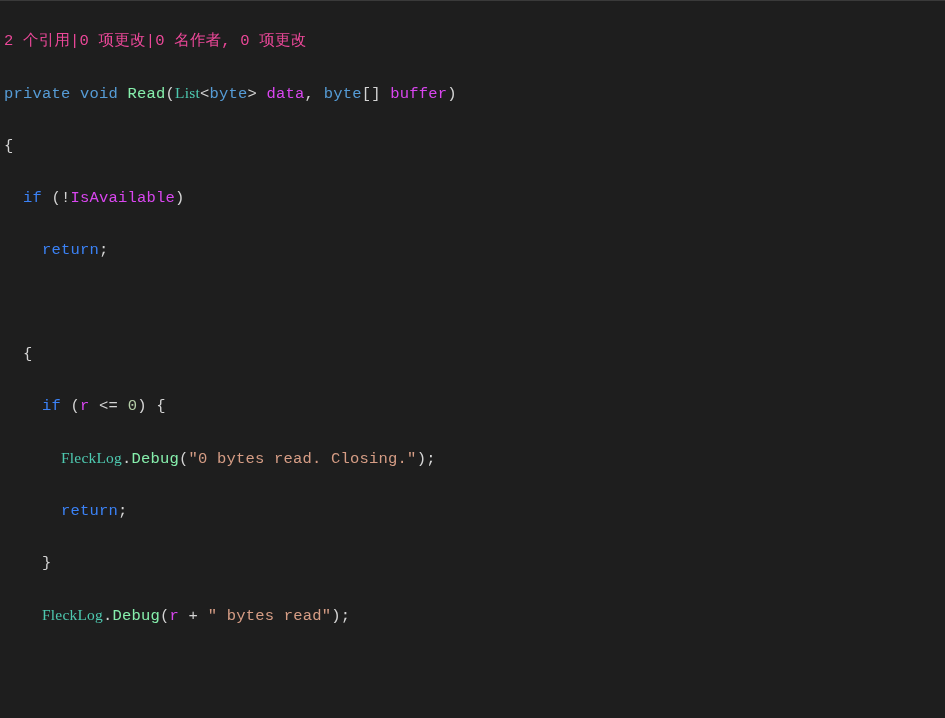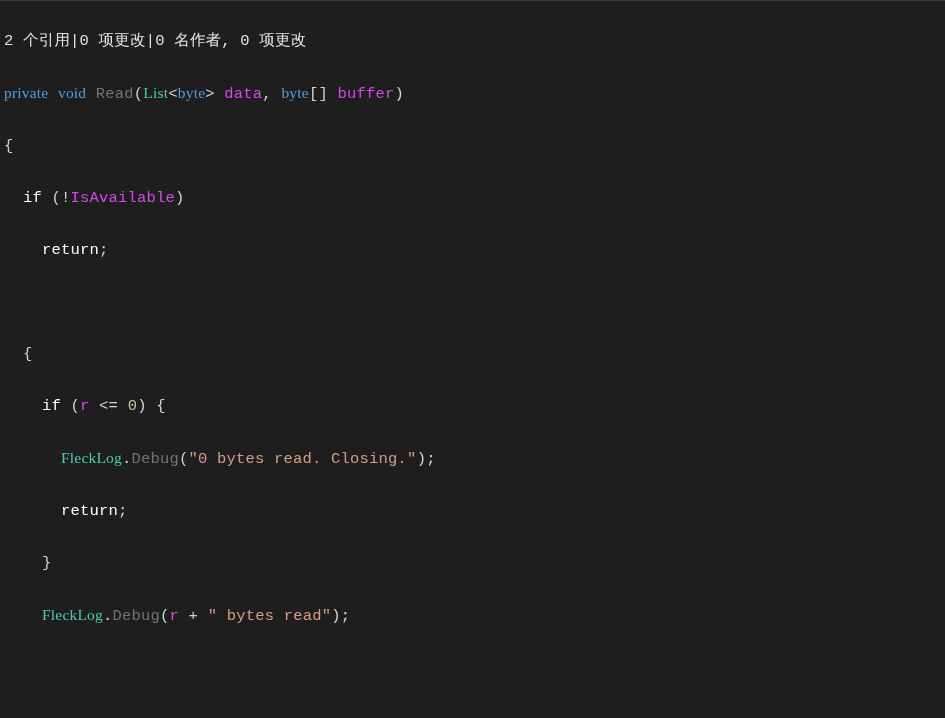--- a/index.html
+++ b/index.html
@@ -19,29 +19,29 @@
     padding-top: 2px;
     padding-left: 4px;
     letter-spacing: 0.2px;
   }
   .border-top {
     border-top: 1px solid #3a3a3a;
     position: absolute;
     top: 0; left: 0; right: 0;
   }
   
-  .codelens { color: #e5e5e5; }
-  .kw       { color: #569cd6; font-family: Liberation Serif, serif; } 
+  .codelens { color: #ec4899; }
+  .kw       { color: #569cd6; } 
   .type     { color: #4ec9b0; font-family: Liberation Serif, serif; } 
-  .method   { color: #737373; } 
+  .method   { color: #86efac; } 
   .ident    { color: #d946ef; } 
   .str      { color: #d69d85; } 
   .num      { color: #b5cea8; } 
   .punct    { color: #d4d4d4; }
-  .purple   { color: #ffffff; } 
+  .purple   { color: #3b82f6; } 
 
   .code-line { display: block; min-height: 26px; white-space: pre; }
 </style>
 </head>
 <body>
 <div class="border-top"></div>
 
 <div class="editor">
 <span class="code-line"><span class="codelens">2 个引用|0 项更改|0 名作者, 0 项更改</span></span>
 <span class="code-line"><span class="kw">private</span> <span class="kw">void</span> <span class="method">Read</span><span class="punct">(</span><span class="type">List</span><span class="punct">&lt;</span><span class="kw">byte</span><span class="punct">&gt;</span> <span class="ident">data</span><span class="punct">,</span> <span class="kw">byte</span><span class="punct">[</span><span class="punct">]</span> <span class="ident">buffer</span><span class="punct">)</span></span>

